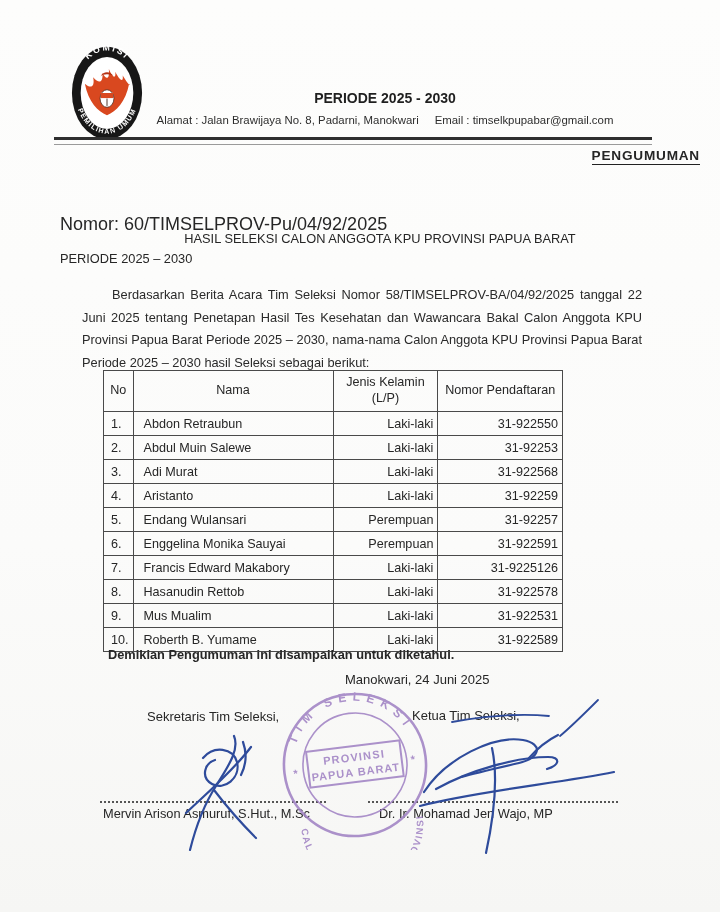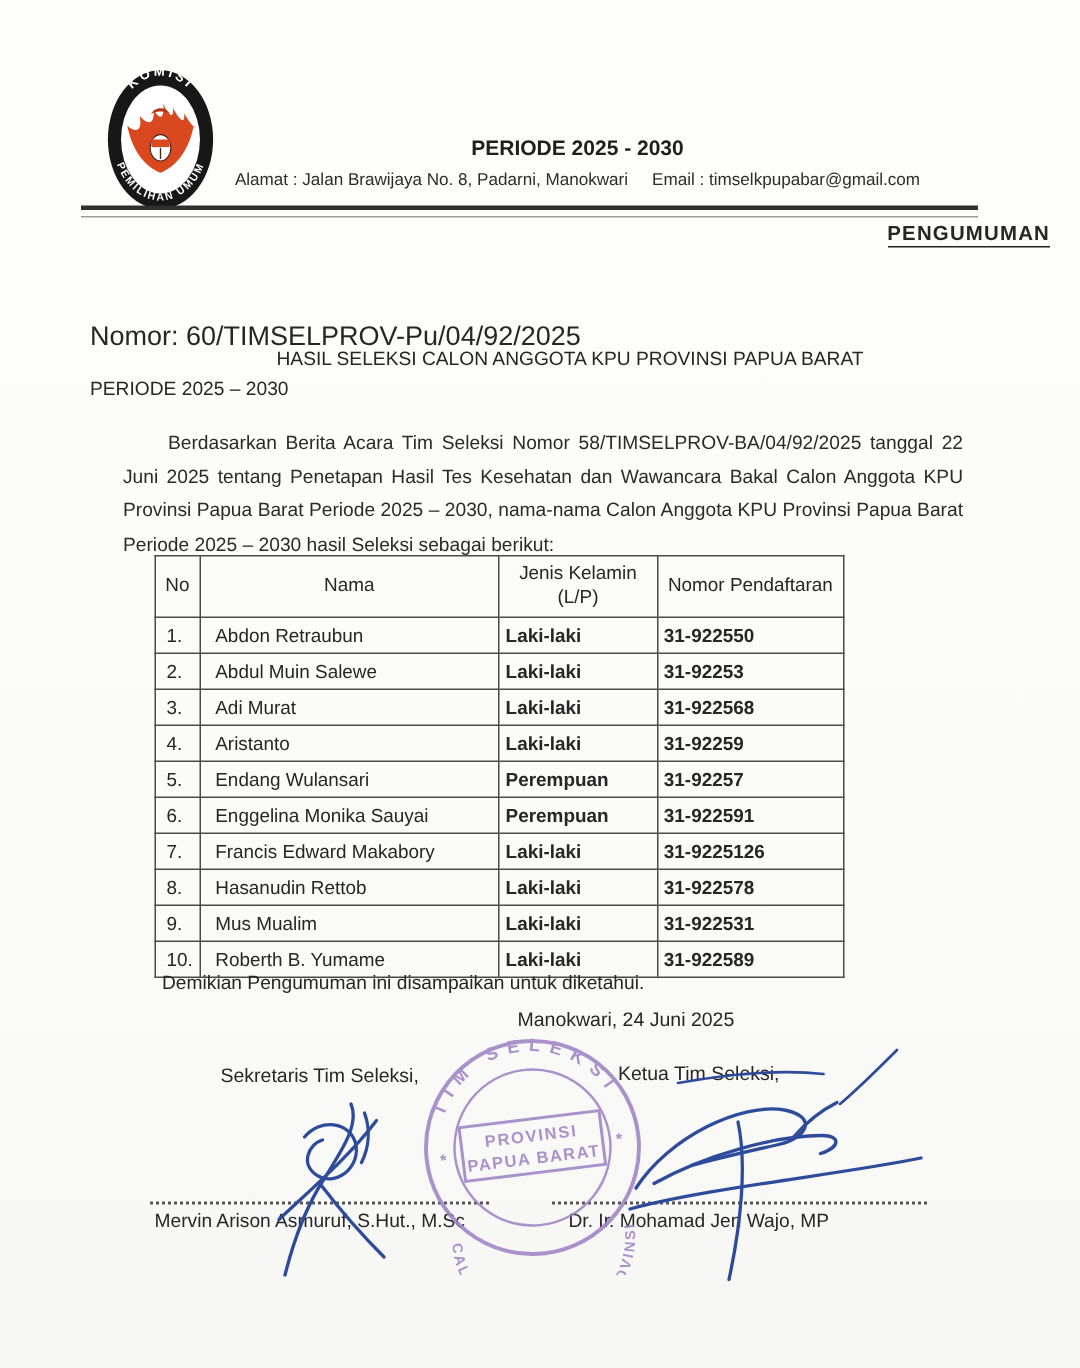--- a/index.html
+++ b/index.html
@@ -25,23 +25,23 @@
   .h-subj2{left:60px;top:251px;width:640px;text-align:left;font-size:12.8px;}
   
   .para{left:82px;top:284px;width:560px;font-size:12.8px;line-height:22.5px;text-align:justify;text-indent:30px;color:#2a2a2a;}
   
   .result-table{left:103px;top:370px;width:460px;border-collapse:collapse;font-size:12.6px;color:#262626;}
   .result-table th,.result-table td{border:1.4px solid #4a4a4a;padding:0 4px;}
   .result-table th{font-weight:400;height:40px;text-align:center;line-height:1.25;}
   .result-table td{height:23px;}
   .result-table td.c0{text-align:left;padding-left:7px;}
   .result-table td.c1{text-align:left;padding-left:10px;}
-  .result-table td.c2,.result-table td.c3{text-align:left;font-weight:bold;}
-  
-  .closing{left:108px;top:647px;font-size:12.8px;}
+  .result-table td.c2,.result-table td.c3{text-align:right;}
+  
+  .closing{left:108px;top:647px;font-size:12.8px;font-weight:bold;}
   .dateline{left:345px;top:672px;font-size:13px;}
   .role-left{left:147px;top:709px;font-size:13px;}
   .role-right{left:412px;top:708px;font-size:13px;}
   .dotline{border-top:2px dotted #555;height:0;}
   .dotline.left{left:100px;top:801px;width:226px;}
   .dotline.right{left:368px;top:801px;width:250px;}
   .sig-name-left{left:103px;top:806px;font-size:12.8px;}
   .sig-name-right{left:379px;top:806px;font-size:12.8px;}
   .stamp-svg{left:270px;top:680px;z-index:3;opacity:.88;}
   .sig-overlay{left:0;top:0;z-index:5;pointer-events:none;}

